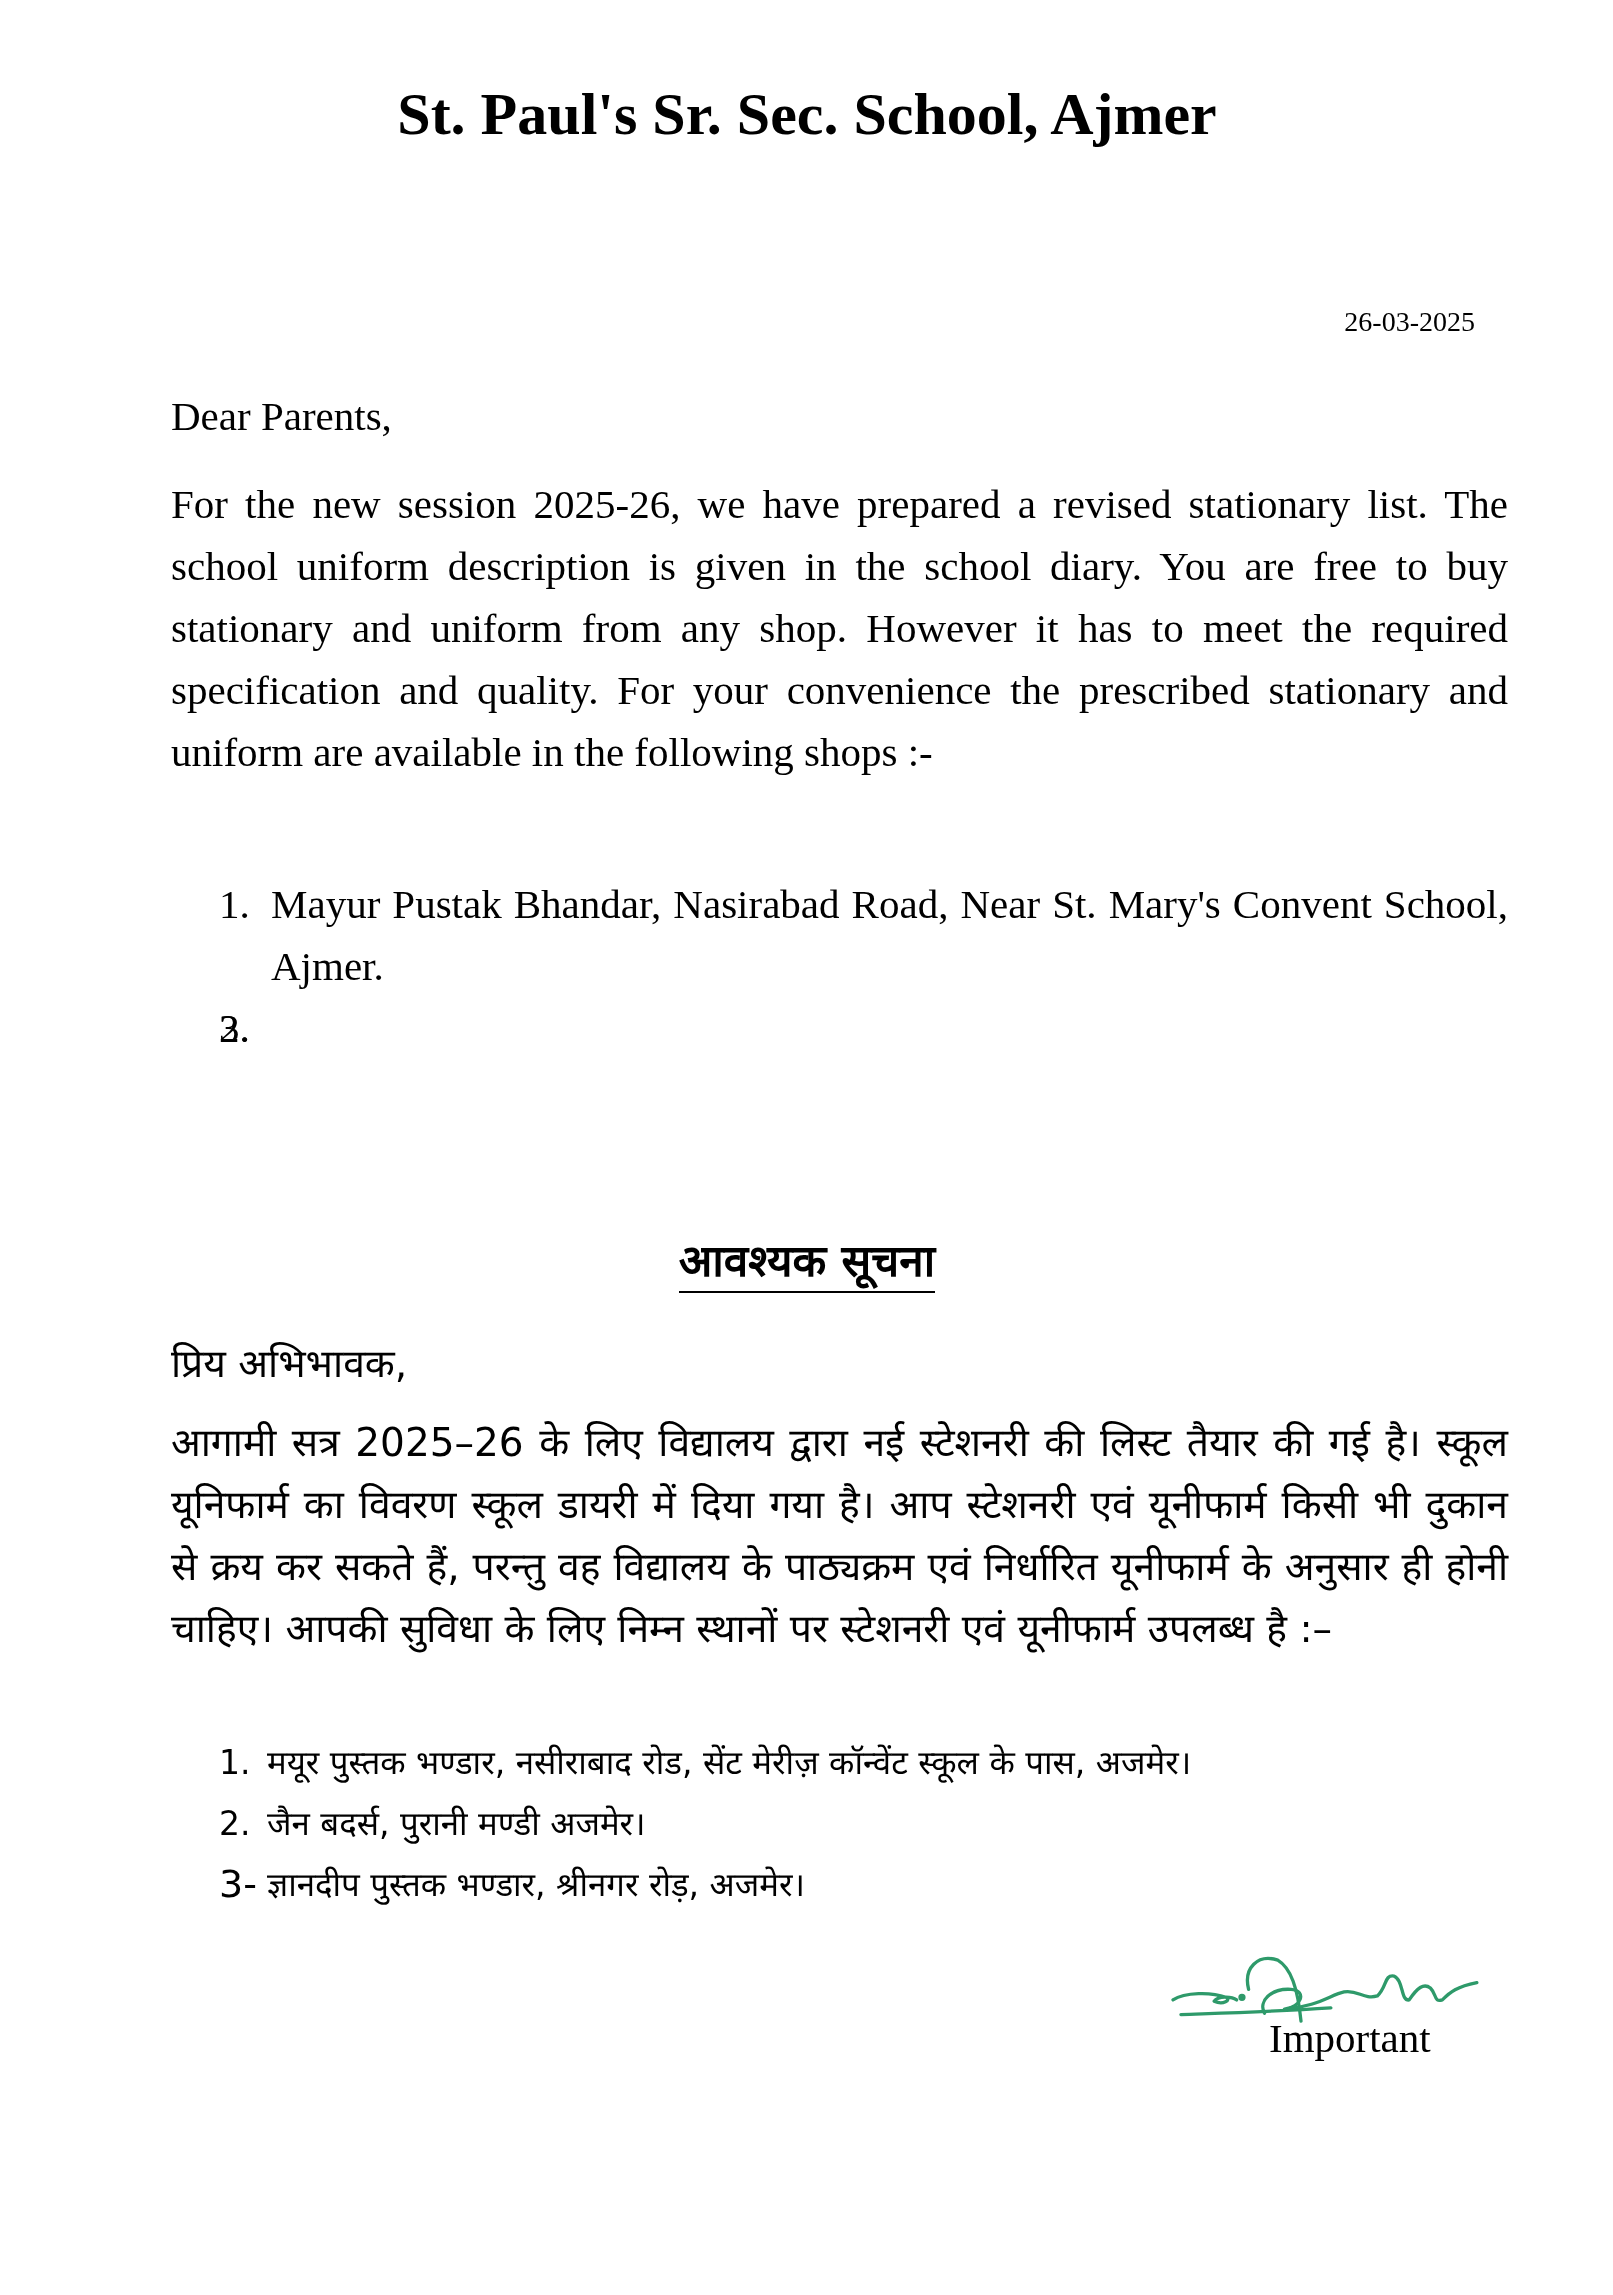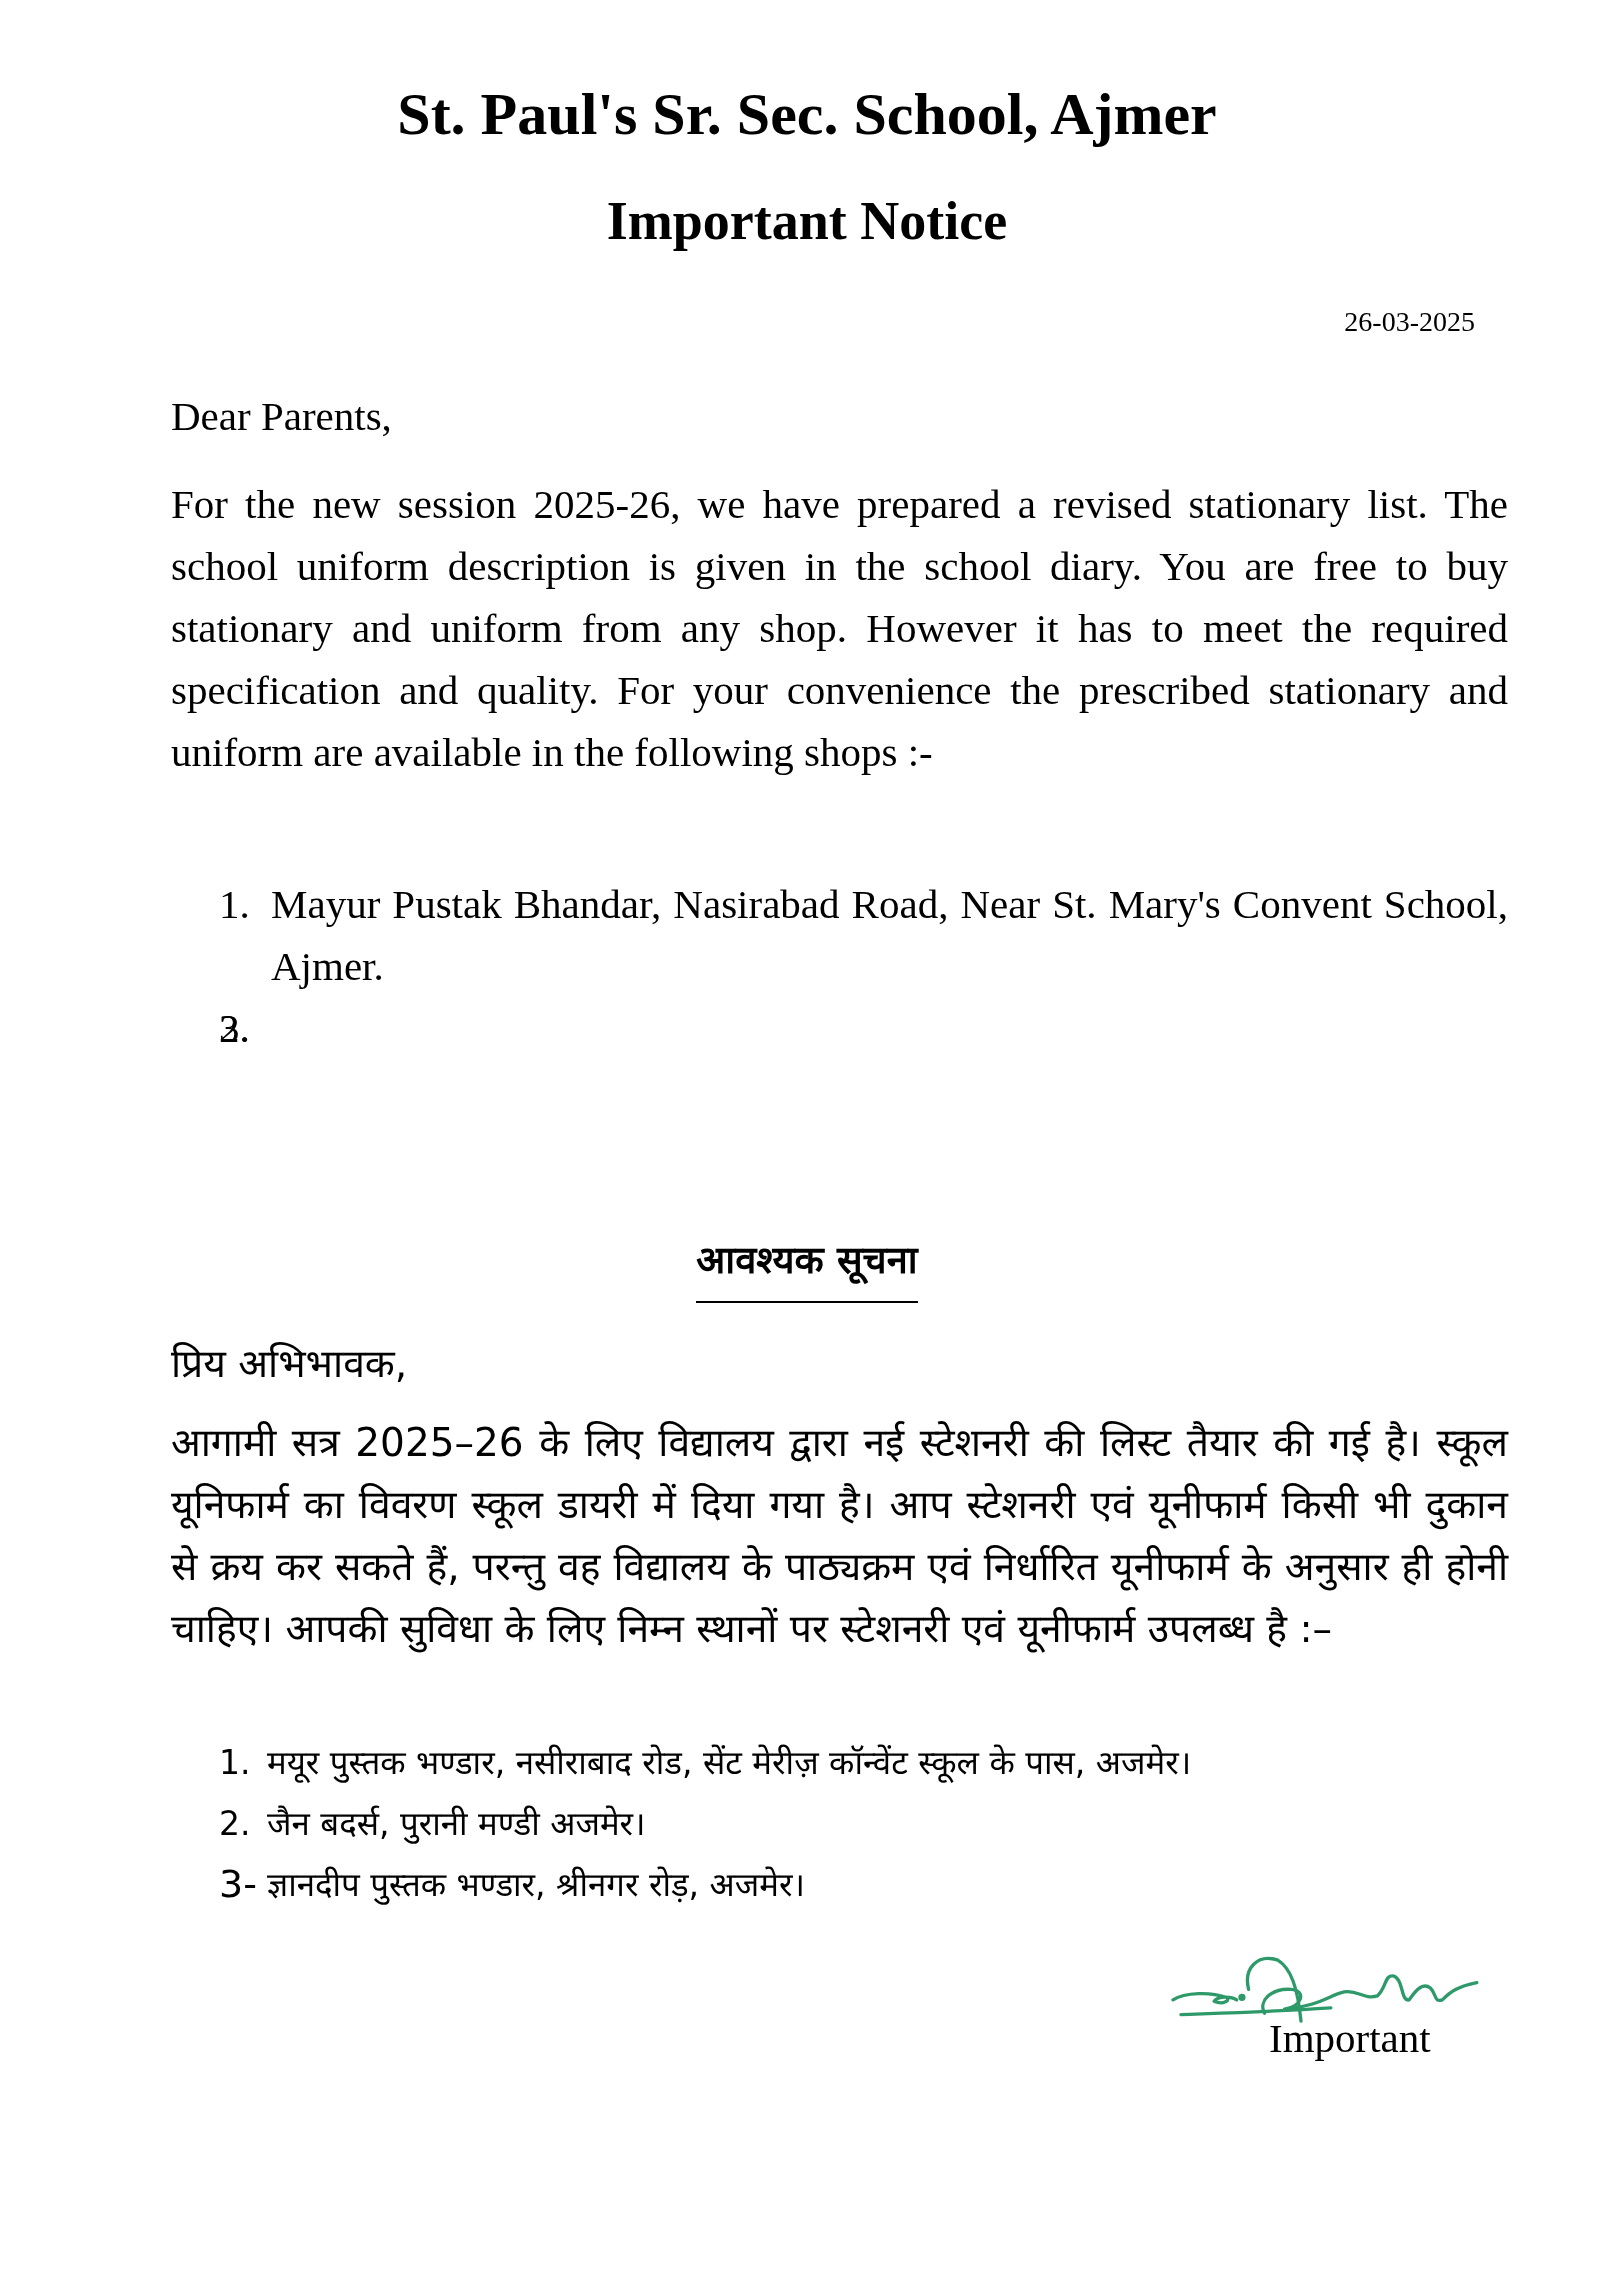--- a/index.html
+++ b/index.html
@@ -17,41 +17,40 @@
     .en-block { position: absolute; left: 171px; width: 1337px; font-size: 41px; line-height: 62px; }
     .salutation { top: 385px; }
     .para { top: 473px; text-align: justify; text-align-last: left; }
 
     .en-list { position: absolute; left: 219px; width: 1289px; top: 873px; font-size: 41px; line-height: 62px; margin: 0; padding: 0; list-style: none; }
     .en-list li { position: relative; padding-left: 52px; text-align: justify; text-align-last: left; }
     .en-list .num { position: absolute; left: 0; top: 0; }
     .en-list li.first .txt { display: inline; }
 
     .hi-heading { position: absolute; left: 0; width: 1614px; top: 1234px; text-align: center; }
-    .hi-heading span { font-size: 38px; font-weight: bold; border-bottom: 2.7px solid #000; padding-bottom: 19px; line-height: 53px; }
+    .hi-heading span { font-size: 44px; font-weight: bold; border-bottom: 2.7px solid #000; padding-bottom: 5px; line-height: 53px; }
 
     .hi-block { position: absolute; left: 171px; width: 1337px; font-size: 39px; line-height: 62px; }
     .hi-salutation { top: 1333px; }
     .hi-para { top: 1412px; text-align: justify; text-align-last: left; }
 
     .hi-list { position: absolute; left: 219px; width: 1289px; top: 1732px; font-size: 33px; line-height: 61px; margin: 0; padding: 0; list-style: none; }
     .hi-list li { position: relative; padding-left: 48px; text-align: justify; text-align-last: left; }
     .hi-list .num { position: absolute; left: 0; top: 0; }
     .hi-list li.big .num { font-size: 38px; }
 
     .signature { position: absolute; left: 1165px; top: 1948px; width: 345px; height: 80px; }
     .principal { position: absolute; left: 1269px; top: 2012px; font-size: 41px; line-height: 53px; }
   </style>
 </head>
 <body>
 
 <div class="page">
 
   <div class="title serif">St. Paul's Sr. Sec. School, Ajmer</div>
-  <div class="subtitle serif">Important Notice</div>
   <div class="date serif">26-03-2025</div>
 
   <div class="en-block salutation serif">Dear Parents,</div>
   <div class="en-block para serif">For the new session 2025-26, we have prepared a revised stationary list. The school uniform description is given in the school diary. You are free to buy stationary and uniform from any shop. However it has to meet the required specification and quality. For your convenience the prescribed stationary and uniform are available in the following shops :-</div>
 
   <ol class="en-list serif">
     <li class="first">
       <span class="num">1.</span>
       <span class="txt">Mayur Pustak Bhandar, Nasirabad Road, Near St. Mary's Convent School, Ajmer.</span>
     </li>

